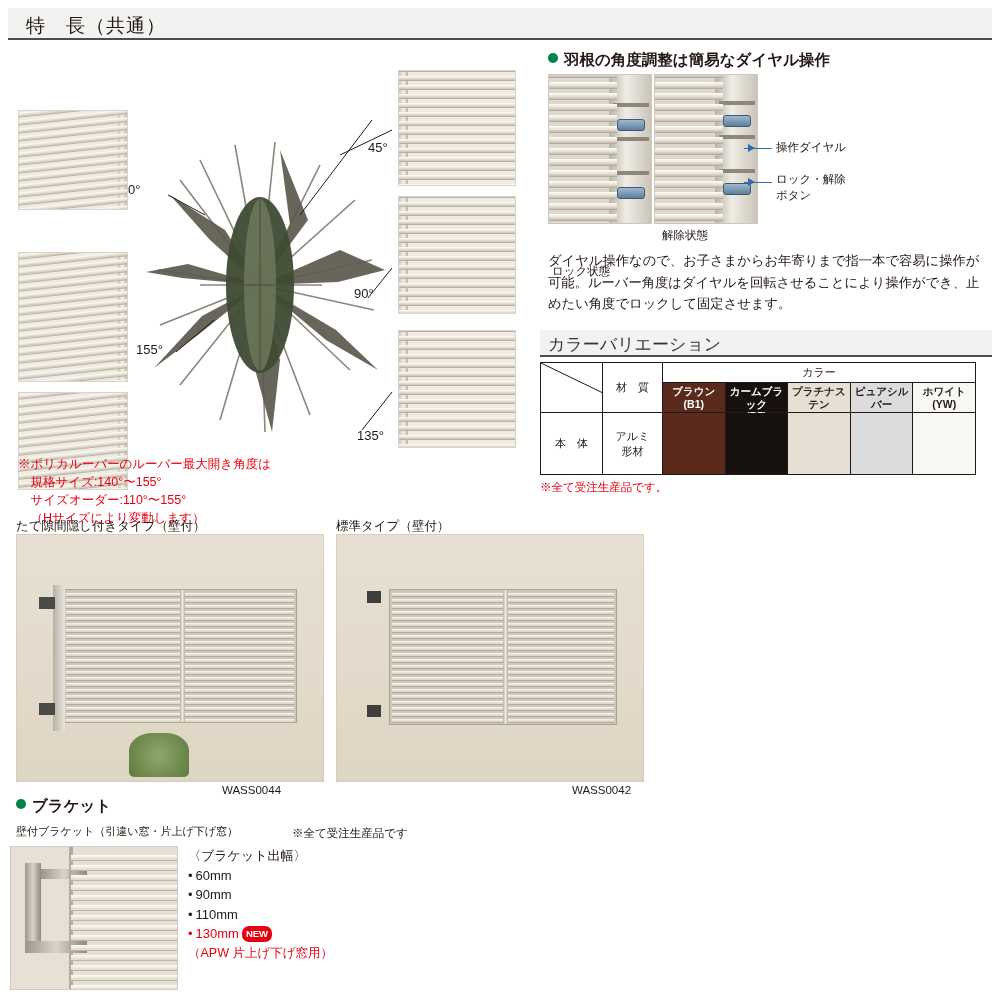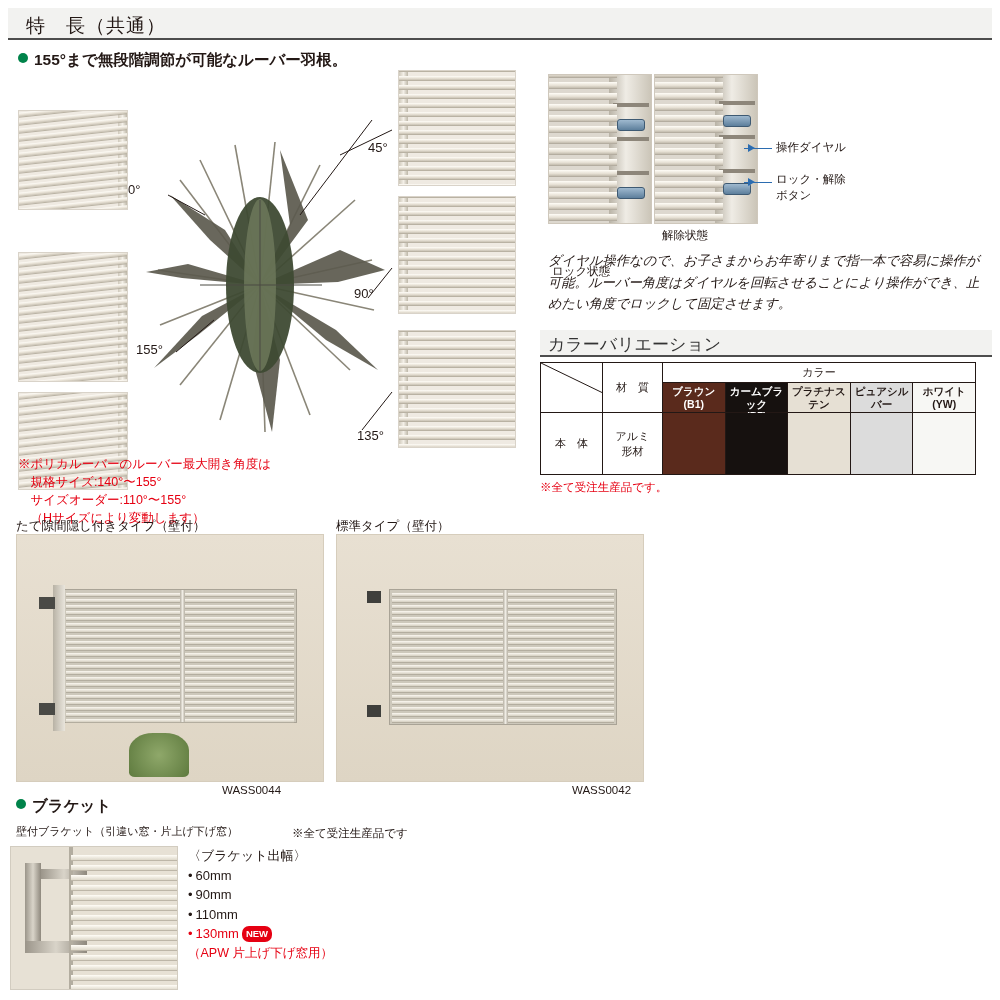--- a/index.html
+++ b/index.html
@@ -93,21 +93,21 @@
   #callout2 { left:776px; top:172px; }
   .callout-line { position:absolute; height:1px; background:#2b6cb0; }
   .callout-arrow { position:absolute; width:0; height:0;
     border-top:4px solid transparent; border-bottom:4px solid transparent;
     border-left:7px solid #2b6cb0; }
 
   #capLock { position:absolute; left:552px; top:228px; font-size:11.5px;margin-top:36px; }
   #capRelease { position:absolute; left:662px; top:228px; font-size:11.5px; }
 
   #dialText { position:absolute; left:548px; top:250px; width:440px;
-    font-size:13.3px; line-height:1.62; color:#231815;font-style:italic; }
+    font-size:13.3px; line-height:1.62; color:#231815; }
 
   
   #colorTitleBar {
     position:absolute; left:540px; top:330px; width:452px; height:27px;
     background:#f2f2f0; border-bottom:2px solid #4d4d4d;text-align:right;
   }
   #colorTitleBar span { position:absolute; left:8px; top:3px; font-size:17px; color:#333; }
 
   #colorTable {
     position:absolute; left:540px; top:362px; width:436px;
@@ -164,21 +164,20 @@
 </style>
 </head>
 <body>
 
 <div class="page">
 
   <div class="section-title">
     <span>特　長（共通）</span>
   </div>
 
-  <div id="leftHead" class="bullet-head">155°まで無段階調節が可能なルーバー羽根。</div>
 
   <div class="louver-photo tilt" id="photoA">
     <div class="frame-strip" style="right:0;"></div>
 
   <div class="slat" style="top: -4px;"></div>
       <div class="slat" style="top: 4px;"></div>
       <div class="slat" style="top: 12px;"></div>
       <div class="slat" style="top: 20px;"></div>
       <div class="slat" style="top: 28px;"></div>
       <div class="slat" style="top: 36px;"></div>
@@ -329,20 +328,21 @@
   </svg>
 
   <div class="angle-label" id="lbl0">0°</div>
   <div class="angle-label" id="lbl45">45°</div>
   <div class="angle-label" id="lbl90">90°</div>
   <div class="angle-label" id="lbl135">135°</div>
   <div class="angle-label" id="lbl155">155°</div>
 
   <div class="note-red" id="leftNote">※ポリカルーバーのルーバー最大開き角度は<br>　規格サイズ:140°〜155°<br>　サイズオーダー:110°〜155°<br>　（Hサイズにより変動します）</div>
 
+  <div id="rightHead" class="bullet-head">羽根の角度調整は簡易なダイヤル操作</div>
 
   <div id="dialPhotoWrap">
     <div class="dial-photo" id="dialPhoto1">
       <div class="dial-body">
         <div class="dial-bar" style="top:28px"></div>
         <div class="dial-bar" style="top:62px"></div>
         <div class="dial-bar" style="top:96px"></div>
         <div class="dial-knob" style="top:44px"></div>
         <div class="dial-knob" style="top:112px"></div>
       </div>

